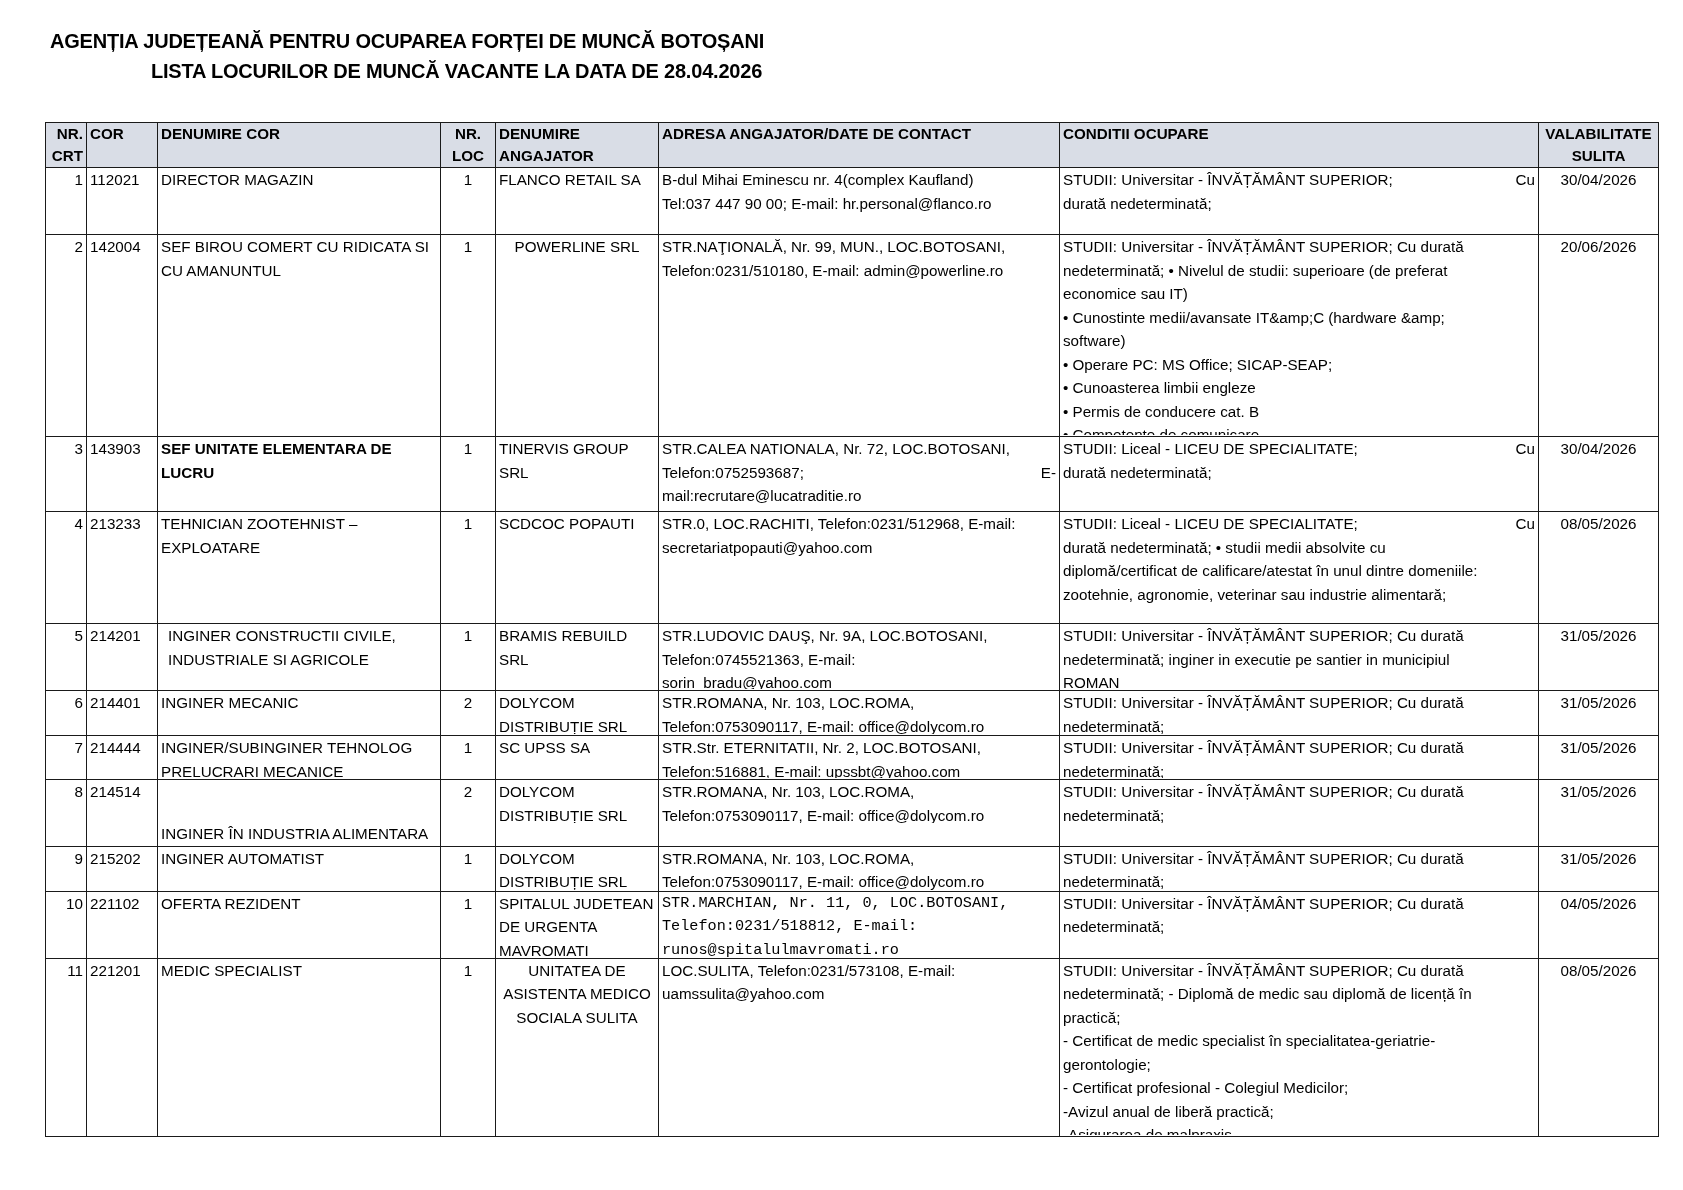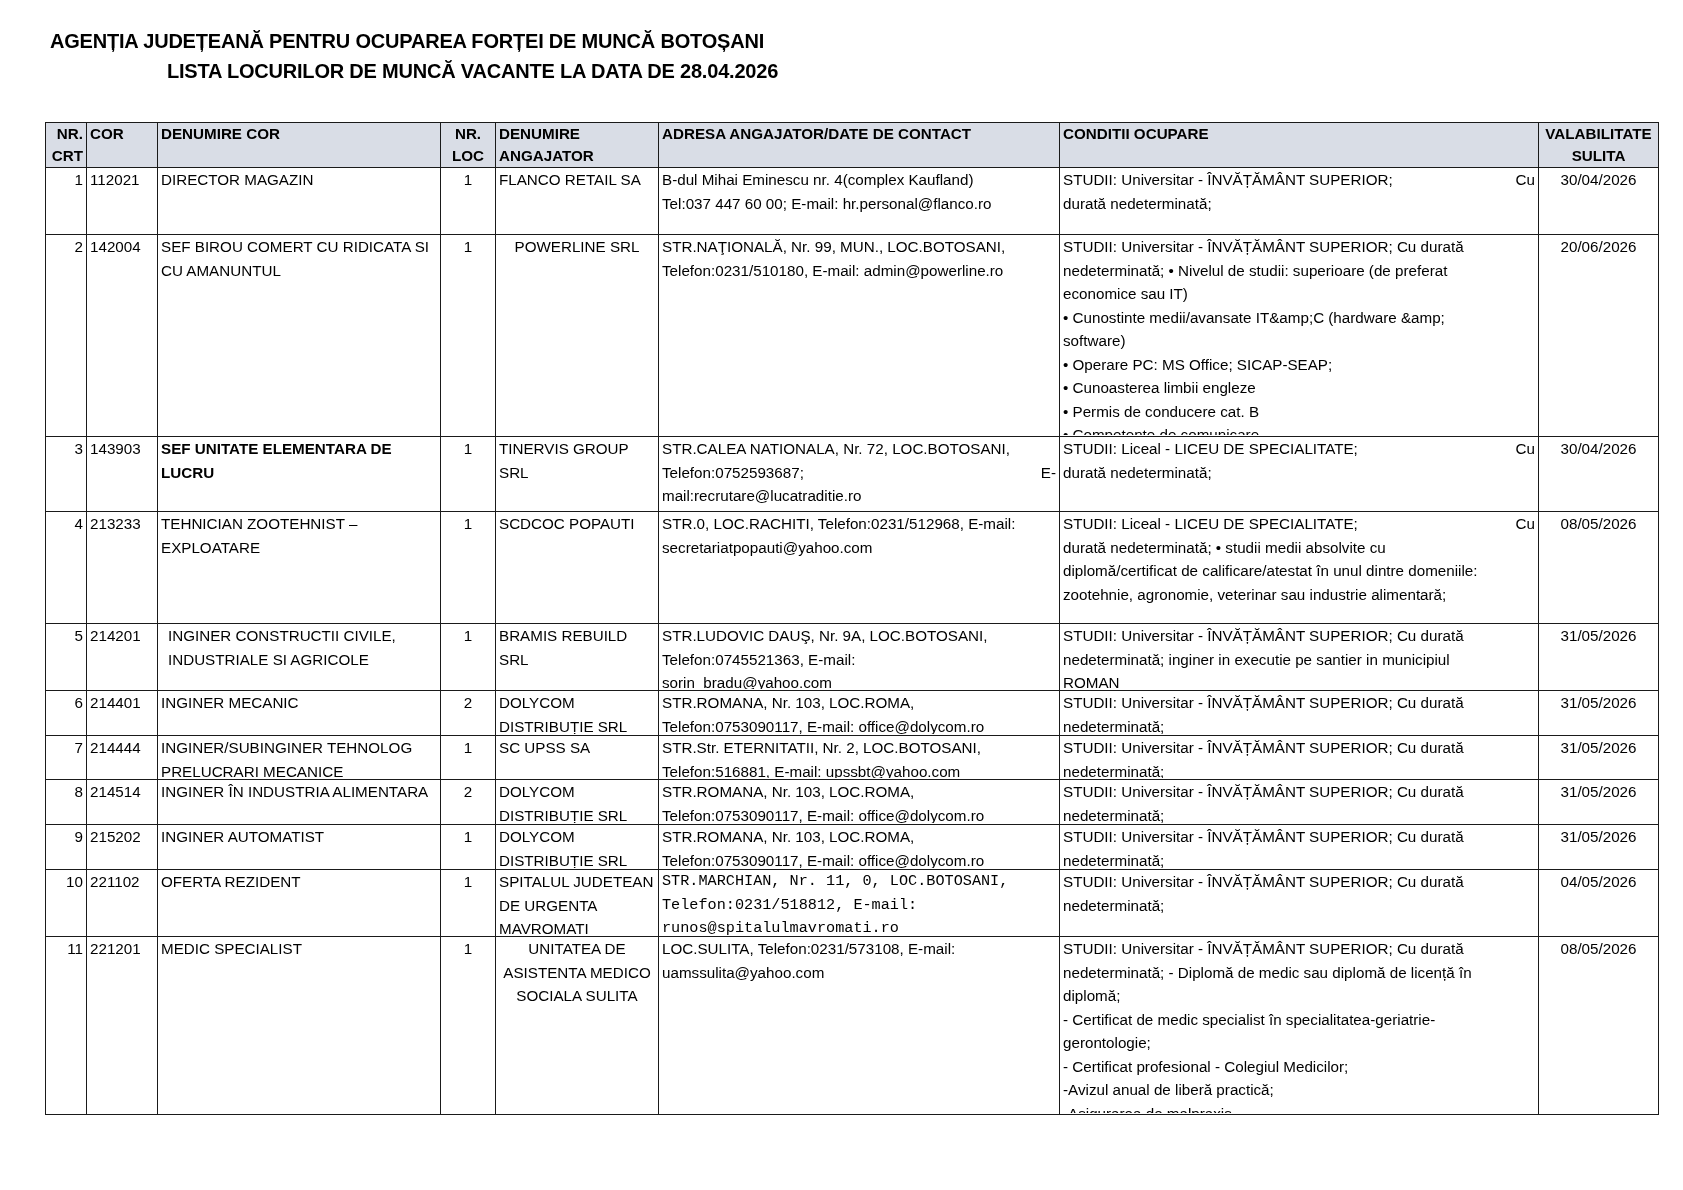--- a/index.html
+++ b/index.html
@@ -1,19 +1,19 @@
 <!DOCTYPE html>
 <html><head>
 <meta charset="utf-8">
 <style>
   html, body { margin: 0; padding: 0; background: #ffffff; }
   body { width: 1683px; height: 1190px; position: relative; overflow: hidden;
          font-family: "Liberation Sans", sans-serif; color: #000; }
   .title1 { position: absolute; left: 50px; top: 30px; font-size: 20px; font-weight: bold; letter-spacing: -0.2px; }
-  .title2 { position: absolute; left: 167px; top: 60px; font-size: 20px; font-weight: bold; letter-spacing: -0.2px; }
+  .title2 { position: absolute; left: 151px; top: 60px; font-size: 20px; font-weight: bold; letter-spacing: -0.2px; }
   table { position: absolute; left: 45px; top: 122px; border-collapse: collapse; table-layout: fixed;
           font-family: "Liberation Sans", sans-serif; font-size: 15.2px; line-height: 23.5px; }
   th, td { border: 1.5px solid #1a1a1a; vertical-align: top; padding: 0 3px; overflow: hidden; }
   th { background: #d9dde6; font-weight: bold; text-align: left; height: 42px; line-height: 22px; }
   th.c, td.c { text-align: center; }
   th.r, td.r { text-align: right; }
   td .clip { overflow: hidden; }
   .cond-line { display: block; }
   .just { display: flex; justify-content: space-between; }
 </style>
@@ -59,21 +59,21 @@
         </td>
         <td class="c">
           <div class="clip" style="max-height: 65px;">1</div>
         </td>
         <td>
           <div class="clip" style="max-height: 65px;">FLANCO RETAIL SA</div>
         </td>
         <td>
           <div class="clip" style="max-height: 65px;">
             <span class="cond-line">B-dul Mihai Eminescu  nr. 4(complex Kaufland)</span>
-            <span class="cond-line">Tel:037 447 60 00; E-mail: hr.personal@flanco.ro</span>
+            <span class="cond-line">Tel:037 447 90 00; E-mail: hr.personal@flanco.ro</span>
           </div>
         </td>
         <td>
           <div class="clip" style="max-height: 65px;">
             <span class="cond-line just">
               <span>STUDII: Universitar - ÎNVĂȚĂMÂNT SUPERIOR;</span>
               <span>Cu</span>
             </span>
             <span class="cond-line">durată nedeterminată;</span>
           </div>
@@ -296,21 +296,21 @@
         </td>
       </tr>
       <tr style="height: 45px;">
         <td class="r">
           <div class="clip" style="max-height: 43px;">8</div>
         </td>
         <td>
           <div class="clip" style="max-height: 43px;">214514</div>
         </td>
         <td>
-          <div class="clip" style="max-height: 43px;">INGINER ÎN INDUSTRIA ALIMENTARA</div>
+          <div class="clip" style="max-height: 43px; margin-top: 42px;">INGINER ÎN INDUSTRIA ALIMENTARA</div>
         </td>
         <td class="c">
           <div class="clip" style="max-height: 43px;">2</div>
         </td>
         <td>
           <div class="clip" style="max-height: 43px;">DOLYCOM DISTRIBUȚIE SRL</div>
         </td>
         <td>
           <div class="clip" style="max-height: 43px;">
             <span class="cond-line">STR.ROMANA, Nr. 103, LOC.ROMA,</span>
@@ -411,21 +411,21 @@
         <td>
           <div class="clip" style="max-height: 176px;">
             <span class="cond-line">LOC.SULITA, Telefon:0231/573108, E-mail:</span>
             <span class="cond-line">uamssulita@yahoo.com</span>
           </div>
         </td>
         <td>
           <div class="clip" style="max-height: 176px;">
             <span class="cond-line">STUDII: Universitar - ÎNVĂȚĂMÂNT SUPERIOR; Cu durată</span>
             <span class="cond-line">nedeterminată;   - Diplomă de medic sau diplomă de licență în</span>
-            <span class="cond-line">diplomă;</span>
+            <span class="cond-line">practică;</span>
             <span class="cond-line">- Certificat de medic  specialist în  specialitatea-geriatrie-</span>
             <span class="cond-line">gerontologie;</span>
             <span class="cond-line">- Certificat profesional -  Colegiul Medicilor;</span>
             <span class="cond-line">-Avizul anual de liberă practică;</span>
             <span class="cond-line">-Asigurarea de malpraxis</span>
           </div>
         </td>
         <td class="c">
           <div class="clip" style="max-height: 176px;">08/05/2026</div>
         </td>

